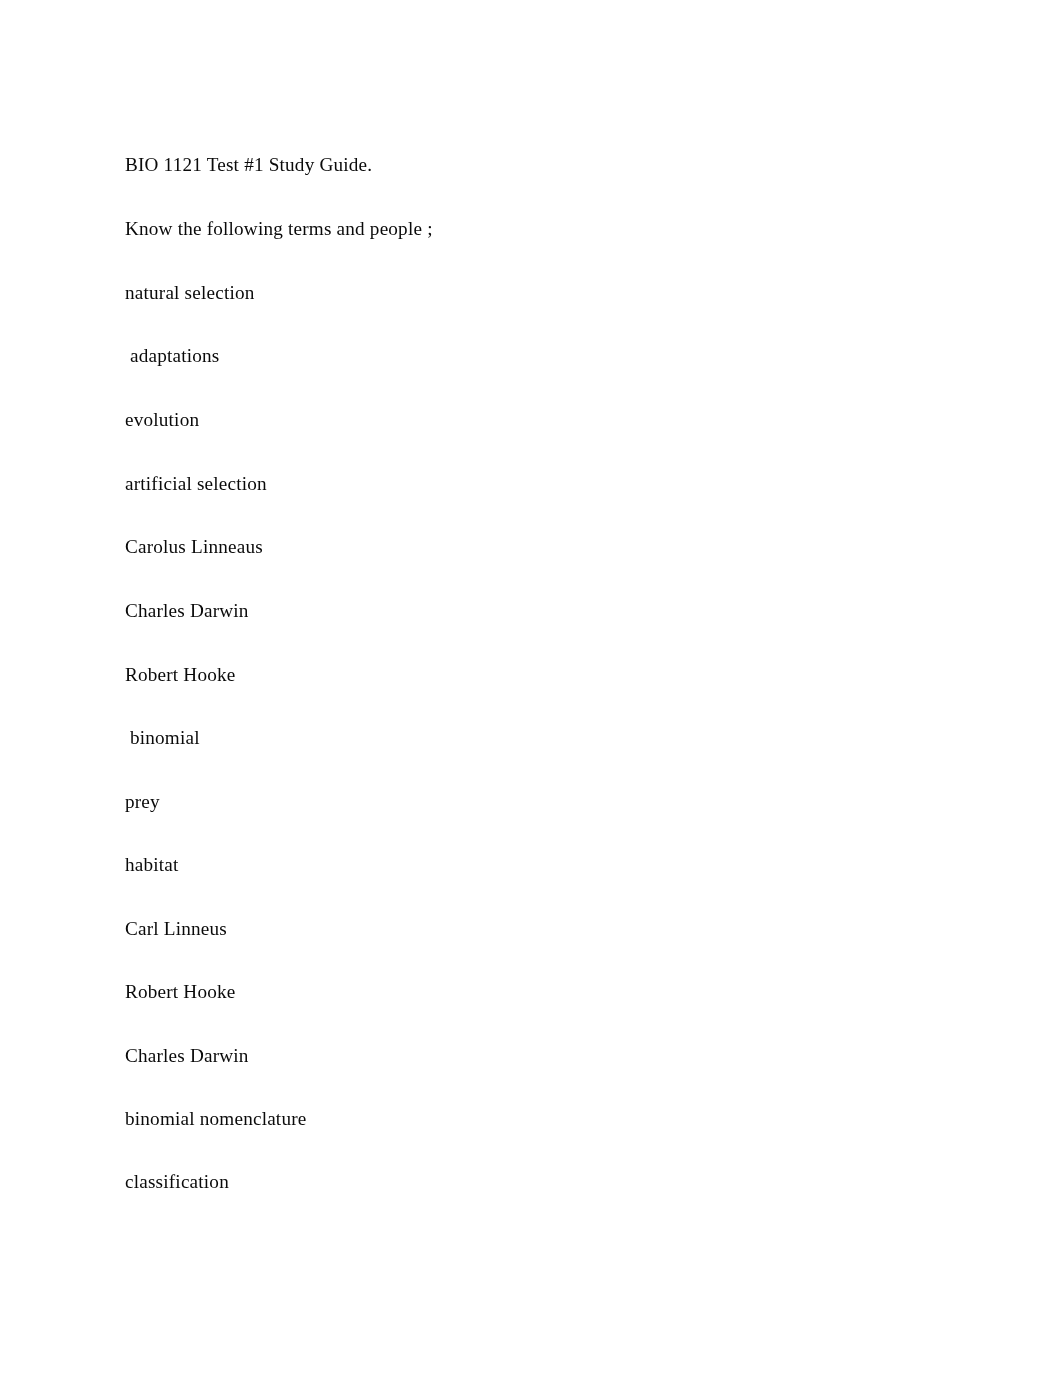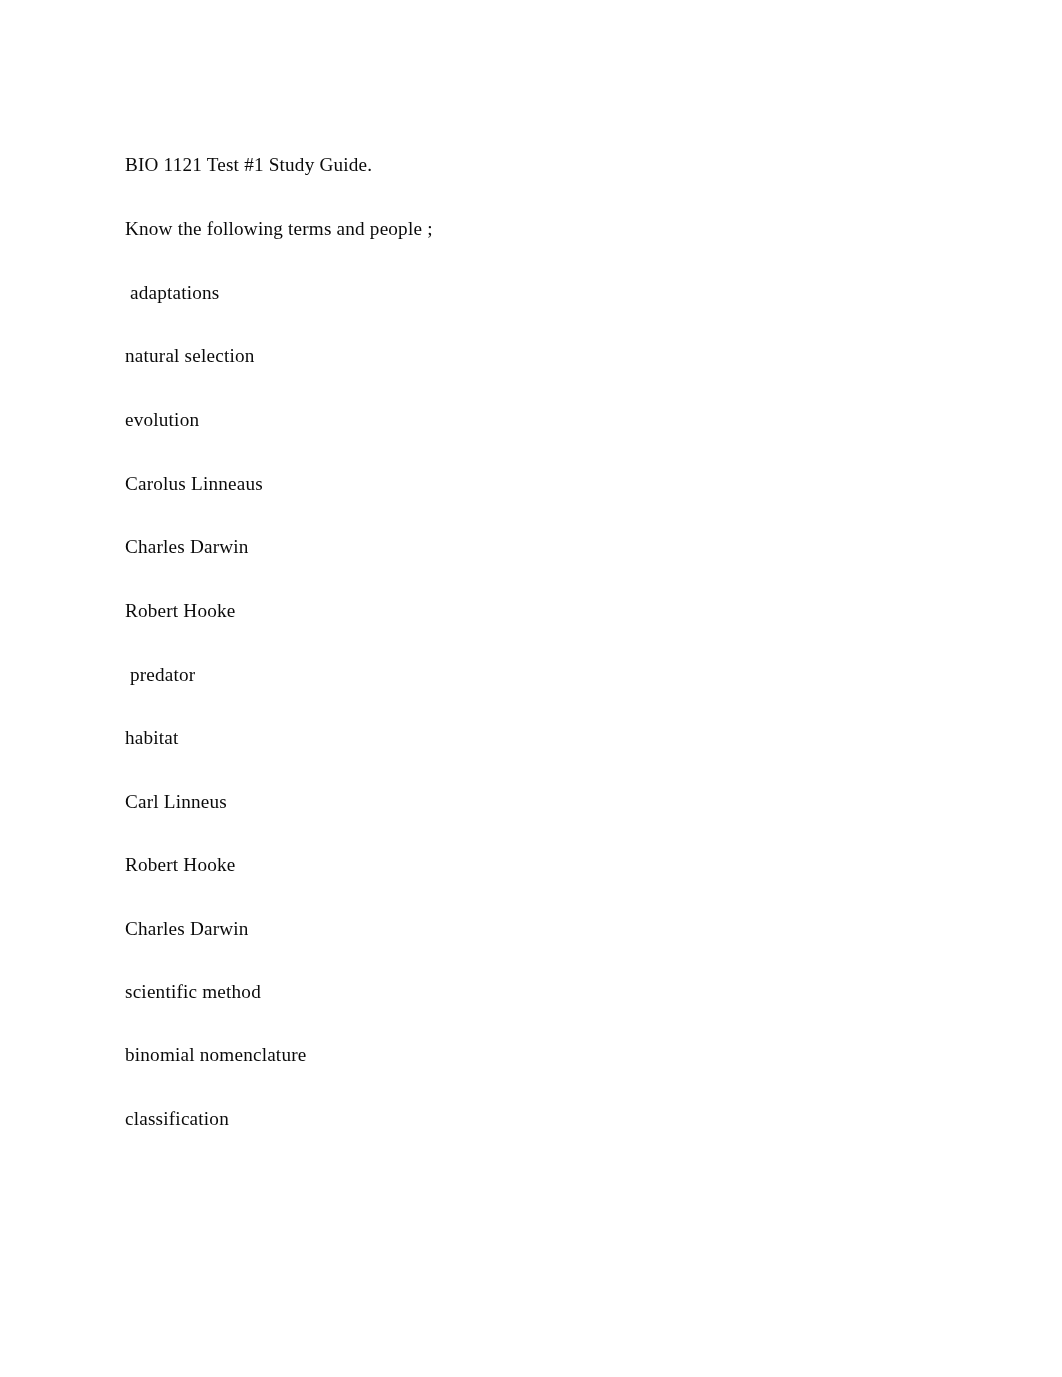--- a/index.html
+++ b/index.html
@@ -46,46 +46,47 @@
 </head>
 <body>
 
 <div class="page">
   <div class="doc-body">
 
     <p class="line">BIO 1121 Test #1 Study Guide.</p>
 
     <p class="line">Know the following terms and people ;</p>
 
+    <p class="line">natural selection</p>
+
     <p class="line"> adaptations</p>
-
-    <p class="line">natural selection</p>
 
     <p class="line">evolution</p>
 
+    <p class="line">artificial selection</p>
 
     <p class="line">Carolus Linneaus</p>
 
     <p class="line">Charles Darwin</p>
 
     <p class="line">Robert Hooke</p>
 
-    <p class="line"> predator</p>
+    <p class="line"> binomial</p>
 
+    <p class="line tight">prey</p>
 
 
     <p class="line tight">habitat</p>
 
 
     <p class="line tight">Carl Linneus</p>
 
     <p class="line tight">Robert Hooke</p>
 
     <p class="line tight">Charles Darwin</p>
 
-    <p class="line tight">scientific method</p>
 
     <p class="line tight">binomial nomenclature</p>
 
     <p class="line tight">classification</p>
 
   </div>
 </div>
 
 </body></html>

